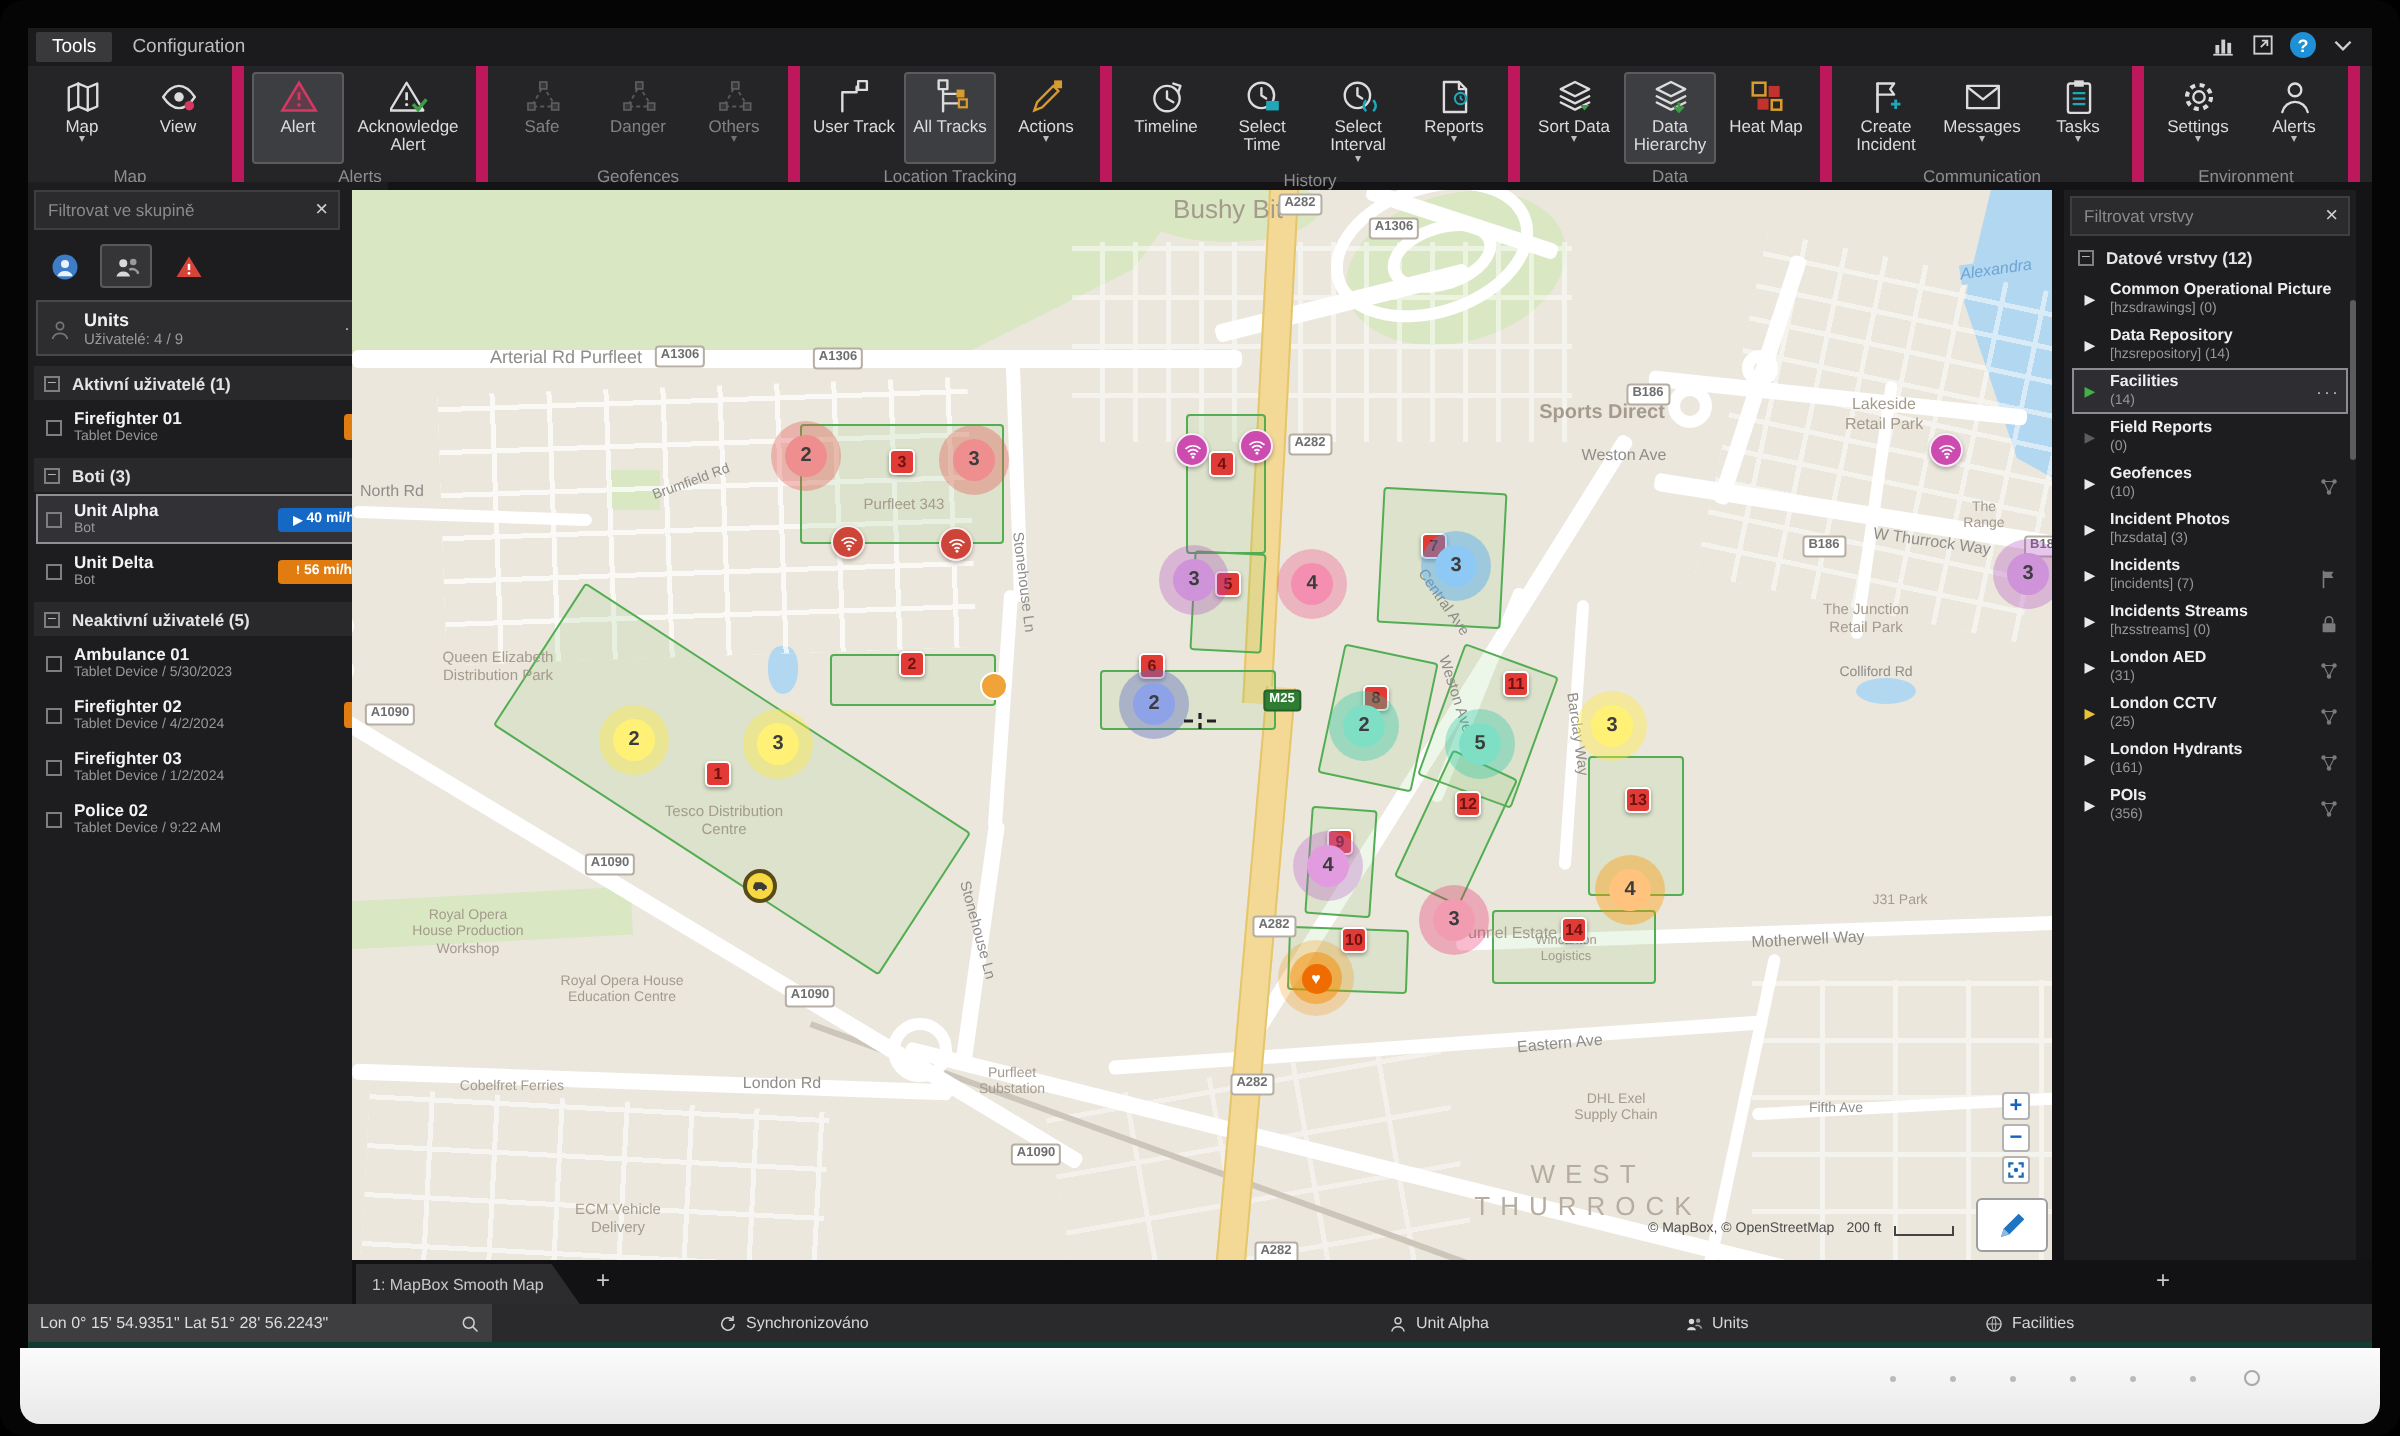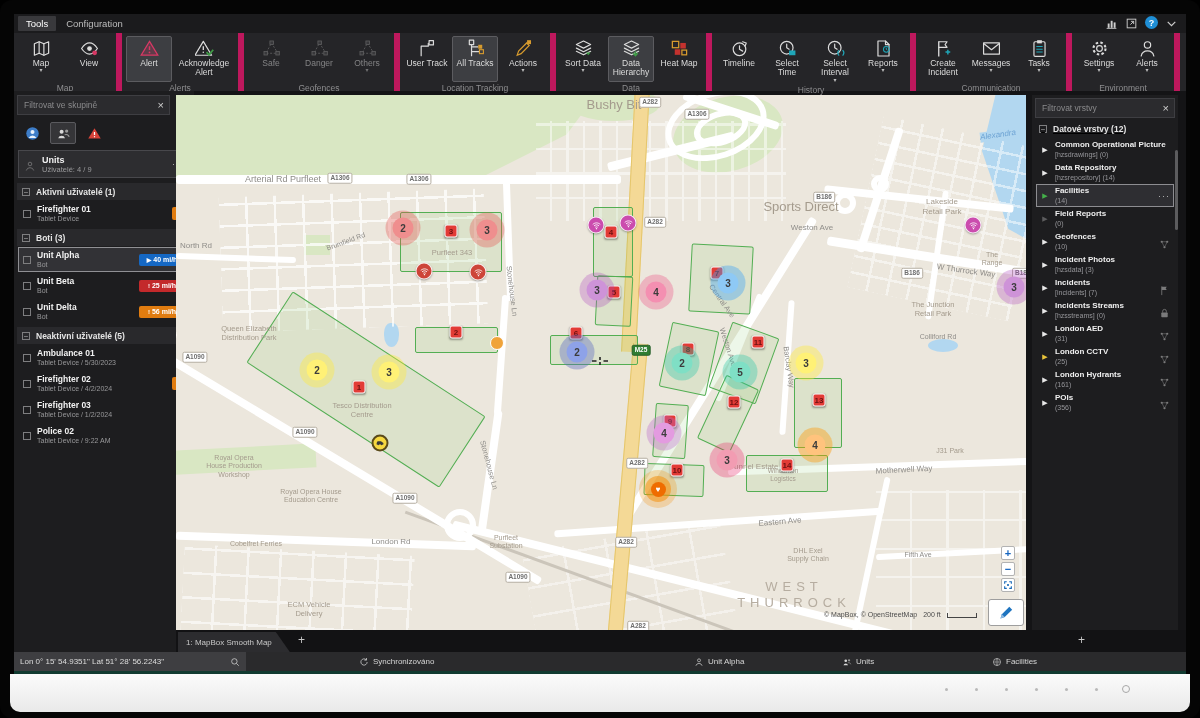--- a/index.html
+++ b/index.html
@@ -55,21 +55,21 @@
   .lrow.sel{background:#323236;border-color:#909094;}
   .lr-main{flex:1;min-width:0;}
   .lr-name{font-size:8.5px;font-weight:bold;color:#f2f2f2;line-height:10px;white-space:nowrap;}
   .lr-sub{font-size:7px;color:#98989a;line-height:9px;white-space:nowrap;}
   .bwarn{width:13px;height:13px;background:#e07c10;border-radius:2px;color:#fff;font-size:9px;font-weight:bold;display:flex;align-items:center;justify-content:center;flex:0 0 auto;}
   .bspeed{height:12px;min-width:46px;border-radius:2px;color:#fff;font-size:7px;font-weight:bold;display:flex;align-items:center;justify-content:center;gap:2px;flex:0 0 auto;padding:0 3px;}
   .bspeed .bi{font-size:6px;}
   .sb-blue{background:#1568c4;} .sb-red{background:#c3292b;} .sb-orange{background:#e07c10;}
   .vscroll{position:absolute;width:3px;background:#5c5c5e;border-radius:2px;}
   
-  .rp-head{display:flex;align-items:center;gap:6px;padding:6px 4px 4px;text-decoration:underline;}
+  .rp-head{display:flex;align-items:center;gap:6px;padding:6px 4px 4px;}
   .rp-head .slbl{font-size:8.5px;font-weight:bold;color:#e4e4e4;}
   .layerrow{height:23px;display:flex;align-items:center;gap:5px;padding:0 3px;margin:0 1px;border:1px solid transparent;}
   .layerrow.sel{background:#2e2e32;border-color:#8d8d91;}
   .arrow{width:10px;font-size:7px;flex:0 0 auto;text-align:center;}
   .aw{color:#e8e8e8;} .ag{color:#44b04a;} .ay{color:#e8c33a;} .ad{color:#5c5c5e;}
   .ly-main{flex:1;min-width:0;}
   .ly-name{font-size:8px;font-weight:bold;color:#efefef;line-height:9.5px;white-space:nowrap;overflow:hidden;}
   .ly-sub{font-size:7px;color:#96969a;line-height:9px;white-space:nowrap;}
   .ly-ric{width:11px;height:11px;opacity:.75;flex:0 0 auto;}
   .ly-ric svg{width:100%;height:100%;}
@@ -244,20 +244,60 @@
               <div class="rlbl">Actions</div>
               <div class="rcaret">▾</div>
             </div>
           </div>
           <div class="rglabel">Location Tracking</div>
         </div>
         <div class="rgroup">
           <div class="rrow">
             <div class="rbtn">
               <div class="ric"><svg viewBox="0 0 24 24">
+                  <circle cx="12" cy="13" r="8" stroke="#dcdcdc" stroke-width="1.5" fill="none" stroke-linecap="round" stroke-linejoin="round"></circle>
+                  <path d="M12 8.5V13l4 2.3" stroke="#dcdcdc" stroke-width="1.5" fill="none" stroke-linecap="round" stroke-linejoin="round"></path>
+                  <path d="M16 3.5 20.5 5l-1.4 4" stroke="#dcdcdc" stroke-width="1.5" fill="none" stroke-linecap="round" stroke-linejoin="round"></path>
+                </svg></div>
+              <div class="rlbl">Timeline</div>
+            </div>
+            <div class="rbtn">
+              <div class="ric"><svg viewBox="0 0 24 24">
+                  <circle cx="11" cy="11" r="8" stroke="#dcdcdc" stroke-width="1.5" fill="none" stroke-linecap="round" stroke-linejoin="round"></circle>
+                  <path d="M11 6.5V11l3 2" stroke="#dcdcdc" stroke-width="1.5" fill="none" stroke-linecap="round" stroke-linejoin="round"></path>
+                  <rect x="14" y="14.5" width="8" height="6" fill="#1fa6b8"></rect>
+                </svg></div>
+              <div class="rlbl">Select Time</div>
+            </div>
+            <div class="rbtn">
+              <div class="ric"><svg viewBox="0 0 24 24">
+                  <circle cx="11" cy="11" r="8" stroke="#dcdcdc" stroke-width="1.5" fill="none" stroke-linecap="round" stroke-linejoin="round"></circle>
+                  <path d="M11 6.5V11l3 2" stroke="#dcdcdc" stroke-width="1.5" fill="none" stroke-linecap="round" stroke-linejoin="round"></path>
+                  <path d="M16.5 14c-2 2.2-2 4.8 0 7M21 14c2 2.2 2 4.8 0 7" fill="none" stroke="#1fa6b8" stroke-width="1.6"></path>
+                </svg></div>
+              <div class="rlbl">Select Interval</div>
+              <div class="rcaret">▾</div>
+            </div>
+            <div class="rbtn">
+              <div class="ric"><svg viewBox="0 0 24 24">
+                  <path d="M5 2.5h9.5L19 7v14.5H5z" stroke="#dcdcdc" stroke-width="1.5" fill="none" stroke-linecap="round" stroke-linejoin="round"></path>
+                  <path d="M14.5 2.5V7H19" stroke="#dcdcdc" stroke-width="1.5" fill="none" stroke-linecap="round" stroke-linejoin="round"></path>
+                  <circle cx="15.5" cy="13" r="3.6" fill="none" stroke="#1fa6b8" stroke-width="1.3"></circle>
+                  <path d="M15.5 11v2l1.4 1" fill="none" stroke="#1fa6b8" stroke-width="1.2"></path>
+                </svg></div>
+              <div class="rlbl">Reports</div>
+              <div class="rcaret">▾</div>
+            </div>
+          </div>
+          <div class="rglabel">History</div>
+        </div>
+        <div class="rgroup">
+          <div class="rrow">
+            <div class="rbtn">
+              <div class="ric"><svg viewBox="0 0 24 24">
                   <path d="M12 2.5 21 7l-9 4.5L3 7z" stroke="#dcdcdc" stroke-width="1.5" fill="none" stroke-linecap="round" stroke-linejoin="round"></path>
                   <path d="M3 11.5 12 16l9-4.5" stroke="#dcdcdc" stroke-width="1.5" fill="none" stroke-linecap="round" stroke-linejoin="round"></path>
                   <path d="M3 15.5 12 20l9-4.5" stroke="#dcdcdc" stroke-width="1.5" fill="none" stroke-linecap="round" stroke-linejoin="round"></path>
                   <path d="m15 17 3 3.5 3-3.5" fill="#3f9c46"></path>
                 </svg></div>
               <div class="rlbl">Sort Data</div>
               <div class="rcaret">▾</div>
             </div>
             <div class="rbtn active">
               <div class="ric"><svg viewBox="0 0 24 24">
@@ -272,60 +312,20 @@
               <div class="ric"><svg viewBox="0 0 24 24">
                   <rect x="3" y="3" width="8" height="8" fill="none" stroke="#d79b2e" stroke-width="1.6"></rect>
                   <rect x="13" y="5" width="7" height="7" fill="#c4322e"></rect>
                   <rect x="6" y="13" width="7" height="7" fill="#c4322e"></rect>
                   <rect x="15" y="14" width="6" height="6" fill="none" stroke="#d79b2e" stroke-width="1.6"></rect>
                 </svg></div>
               <div class="rlbl">Heat Map</div>
             </div>
           </div>
           <div class="rglabel">Data</div>
-        </div>
-        <div class="rgroup">
-          <div class="rrow">
-            <div class="rbtn">
-              <div class="ric"><svg viewBox="0 0 24 24">
-                  <circle cx="12" cy="13" r="8" stroke="#dcdcdc" stroke-width="1.5" fill="none" stroke-linecap="round" stroke-linejoin="round"></circle>
-                  <path d="M12 8.5V13l4 2.3" stroke="#dcdcdc" stroke-width="1.5" fill="none" stroke-linecap="round" stroke-linejoin="round"></path>
-                  <path d="M16 3.5 20.5 5l-1.4 4" stroke="#dcdcdc" stroke-width="1.5" fill="none" stroke-linecap="round" stroke-linejoin="round"></path>
-                </svg></div>
-              <div class="rlbl">Timeline</div>
-            </div>
-            <div class="rbtn">
-              <div class="ric"><svg viewBox="0 0 24 24">
-                  <circle cx="11" cy="11" r="8" stroke="#dcdcdc" stroke-width="1.5" fill="none" stroke-linecap="round" stroke-linejoin="round"></circle>
-                  <path d="M11 6.5V11l3 2" stroke="#dcdcdc" stroke-width="1.5" fill="none" stroke-linecap="round" stroke-linejoin="round"></path>
-                  <rect x="14" y="14.5" width="8" height="6" fill="#1fa6b8"></rect>
-                </svg></div>
-              <div class="rlbl">Select Time</div>
-            </div>
-            <div class="rbtn">
-              <div class="ric"><svg viewBox="0 0 24 24">
-                  <circle cx="11" cy="11" r="8" stroke="#dcdcdc" stroke-width="1.5" fill="none" stroke-linecap="round" stroke-linejoin="round"></circle>
-                  <path d="M11 6.5V11l3 2" stroke="#dcdcdc" stroke-width="1.5" fill="none" stroke-linecap="round" stroke-linejoin="round"></path>
-                  <path d="M16.5 14c-2 2.2-2 4.8 0 7M21 14c2 2.2 2 4.8 0 7" fill="none" stroke="#1fa6b8" stroke-width="1.6"></path>
-                </svg></div>
-              <div class="rlbl">Select Interval</div>
-              <div class="rcaret">▾</div>
-            </div>
-            <div class="rbtn">
-              <div class="ric"><svg viewBox="0 0 24 24">
-                  <path d="M5 2.5h9.5L19 7v14.5H5z" stroke="#dcdcdc" stroke-width="1.5" fill="none" stroke-linecap="round" stroke-linejoin="round"></path>
-                  <path d="M14.5 2.5V7H19" stroke="#dcdcdc" stroke-width="1.5" fill="none" stroke-linecap="round" stroke-linejoin="round"></path>
-                  <circle cx="15.5" cy="13" r="3.6" fill="none" stroke="#1fa6b8" stroke-width="1.3"></circle>
-                  <path d="M15.5 11v2l1.4 1" fill="none" stroke="#1fa6b8" stroke-width="1.2"></path>
-                </svg></div>
-              <div class="rlbl">Reports</div>
-              <div class="rcaret">▾</div>
-            </div>
-          </div>
-          <div class="rglabel">History</div>
         </div>
         <div class="rgroup">
           <div class="rrow">
             <div class="rbtn">
               <div class="ric"><svg viewBox="0 0 24 24">
                   <path d="M6 22V3" stroke="#dcdcdc" stroke-width="1.7"></path>
                   <path d="M6 3.5h10.5L14 7l2.5 3.5H6" stroke="#dcdcdc" stroke-width="1.5" fill="none" stroke-linecap="round" stroke-linejoin="round"></path>
                   <path d="M17.5 13.5v6M14.5 16.5h6" stroke="#1fa6b8" stroke-width="1.8"></path>
                 </svg></div>
               <div class="rlbl">Create Incident</div>
@@ -443,31 +443,20 @@
         </div>
         <div class="lrow sel">
           <div class="cbx"></div>
           <div class="lr-main">
             <div class="lr-name">Unit Alpha</div>
             <div class="lr-sub">Bot</div>
           </div>
           <div class="bspeed sb-blue">
             <span class="bi">▶</span>
             <span>40 mi/h</span>
-          </div>
-        </div>
-        <div class="lrow">
-          <div class="cbx"></div>
-          <div class="lr-main">
-            <div class="lr-name">Unit Beta</div>
-            <div class="lr-sub">Bot</div>
-          </div>
-          <div class="bspeed sb-red">
-            <span class="bi">!</span>
-            <span>25 mi/h</span>
           </div>
         </div>
         <div class="lrow">
           <div class="cbx"></div>
           <div class="lr-main">
             <div class="lr-name">Unit Delta</div>
             <div class="lr-sub">Bot</div>
           </div>
           <div class="bspeed sb-orange">
             <span class="bi">!</span>
@@ -582,21 +571,21 @@
 House Production
 Workshop</div>
         <div class="mlab place" style="left: 135px; top: 401px; font-size: 7px; transform: translate(-50%, -50%);">Royal Opera House
 Education Centre</div>
         <div class="mlab place" style="left: 80px; top: 449px; font-size: 7px; transform: translate(-50%, -50%);">Cobelfret Ferries</div>
         <div class="mlab place" style="left: 133px; top: 514px; font-size: 7.5px; transform: translate(-50%, -50%);">ECM Vehicle
 Delivery</div>
         <div class="mlab place" style="left: 330px; top: 447px; font-size: 7px; transform: translate(-50%, -50%);">Purfleet
 Substation</div>
         <div class="mlab place" style="left: 438px; top: 10px; font-size: 13px; transform: translate(-50%, -50%);">Bushy Bit</div>
-        <div class="mlab place" style="left: 625px; top: 112px; font-size: 13px; transform: translate(-50%, -50%);">Sports Direct</div>
+        <div class="mlab place" style="left: 625px; top: 112px; font-size: 10px; transform: translate(-50%, -50%); font-weight: bold;">Sports Direct</div>
         <div class="mlab road" style="left: 636px; top: 133px; font-size: 8px; transform: translate(-50%, -50%);">Weston Ave</div>
         <div class="mlab place" style="left: 766px; top: 112px; font-size: 8px; transform: translate(-50%, -50%);">Lakeside
 Retail Park</div>
         <div class="mlab place" style="left: 816px; top: 164px; font-size: 7px; transform: translate(-50%, -50%);">The Range</div>
         <div class="mlab road" style="left: 790px; top: 176px; font-size: 8px; transform: translate(-50%, -50%) rotate(8deg);">W Thurrock Way</div>
         <div class="mlab place" style="left: 757px; top: 214px; font-size: 7.5px; transform: translate(-50%, -50%);">The Junction
 Retail Park</div>
         <div class="mlab road" style="left: 762px; top: 242px; font-size: 7px; transform: translate(-50%, -50%);">Colliford Rd</div>
         <div class="mlab place" style="left: 774px; top: 356px; font-size: 7px; transform: translate(-50%, -50%);">J31 Park</div>
         <div class="mlab road" style="left: 728px; top: 375px; font-size: 8px; transform: translate(-50%, -50%) rotate(-3deg);">Motherwell Way</div>

